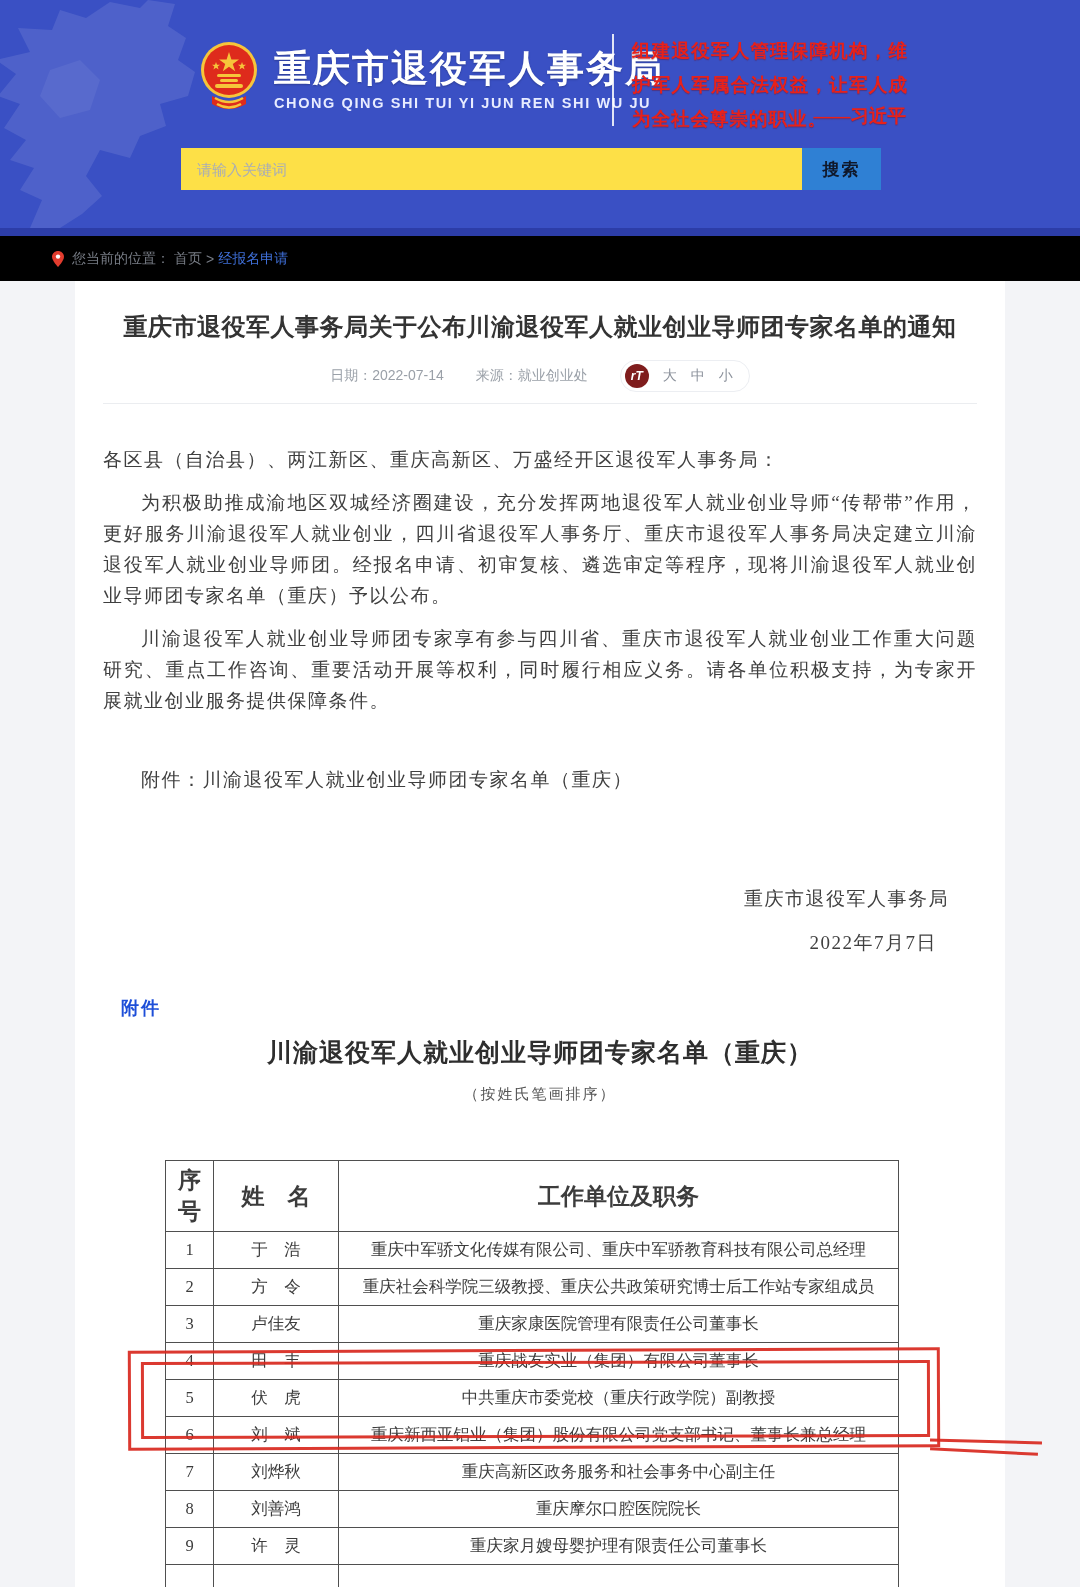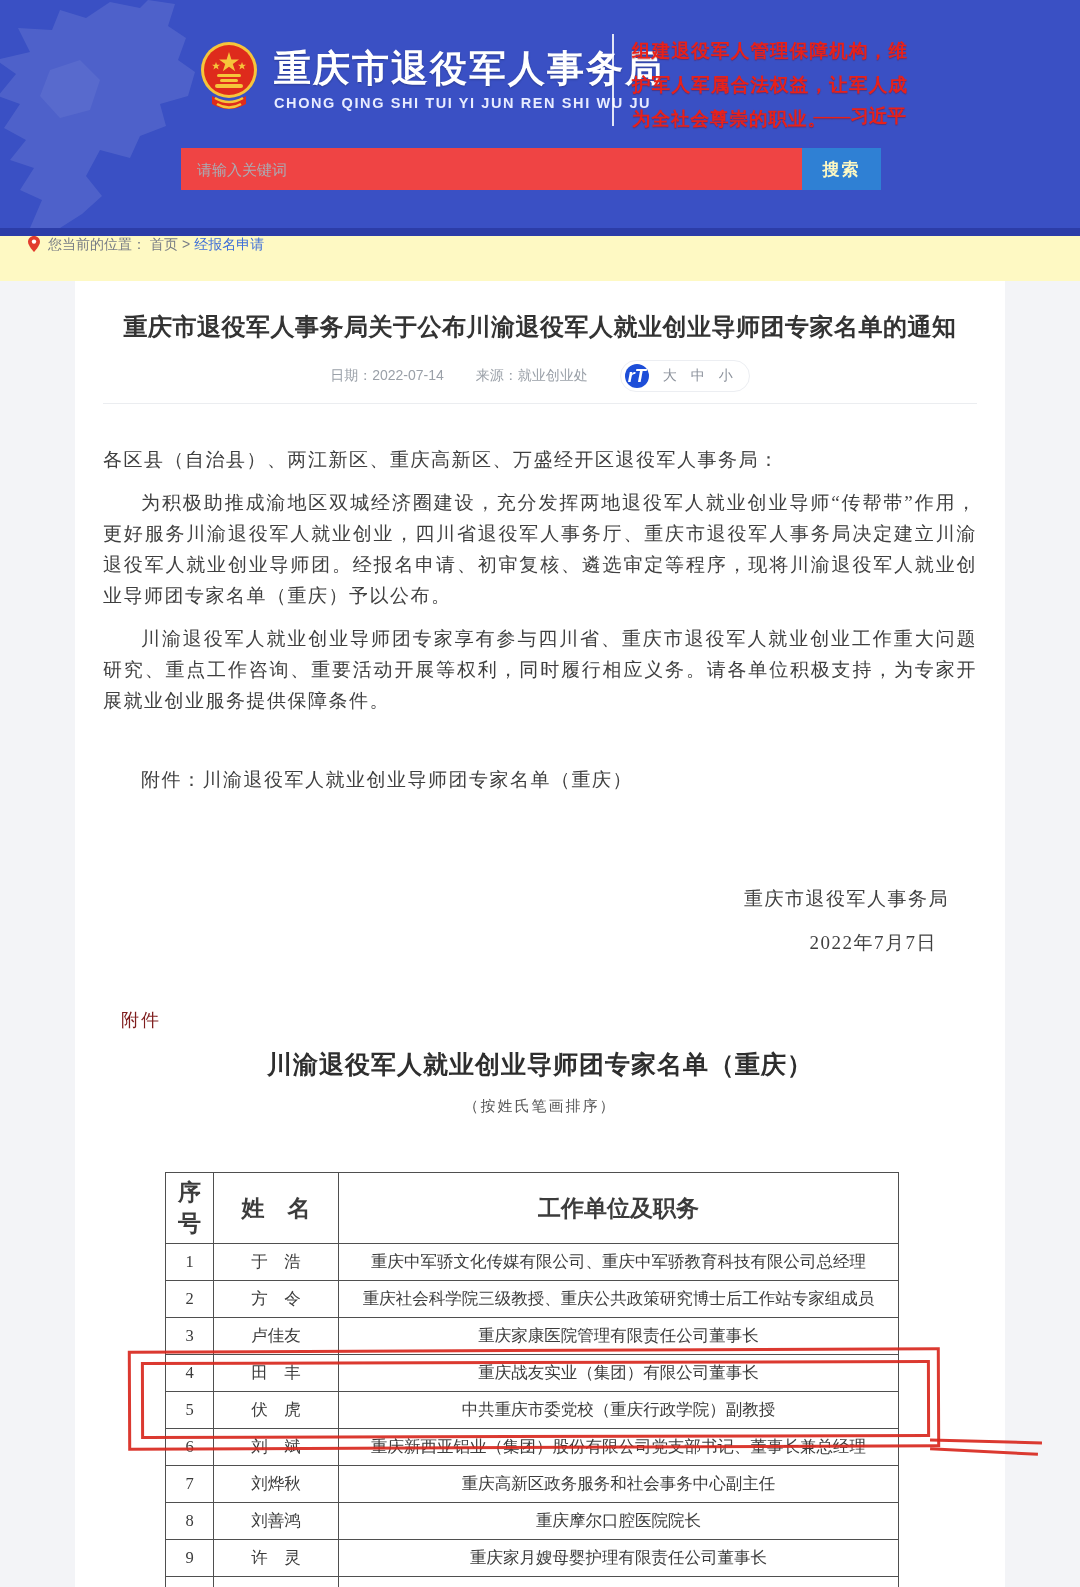--- a/index.html
+++ b/index.html
@@ -18,55 +18,55 @@
   .site-subtitle { color:#e8ecff; font-size:14.5px; font-weight:bold; letter-spacing:1.6px; margin-top:5px; }
   .quote-block { position:absolute; left:612px; top:34px; width:296px; height:92px;
     border-left:2px solid rgba(255,255,255,.85); padding-left:18px; }
   .quote-text { display:block; color:#e8211a; font-weight:bold; font-size:18.5px; line-height:34px;
     letter-spacing:1px; text-align:justify; text-shadow:0 1px 1px rgba(120,0,0,.35);
     font-family:Liberation Sans, sans-serif; }
   .quote-attr { position:absolute; right:2px; bottom:-2px; color:#e8211a; font-weight:bold; font-size:18.5px;
     text-shadow:0 1px 1px rgba(120,0,0,.35); font-family:"Liberation Serif","DejaVu Serif",serif; }
   .search-row { position:absolute; left:181px; top:148px; width:700px; height:42px; display:flex; }
   .search-input { flex:1; height:42px; border:none; outline:none; padding:0 16px; font-size:15px; color:#333;
-    background:#ef4444; }
+    background:#fde047; }
   .search-input::placeholder { color:#a9adb5; }
-  .search-btn { width:79px; height:42px; border:none; background:#2f80d4; color:#fef9c3; font-size:17px;
+  .search-btn { width:79px; height:42px; border:none; background:#2f80d4; color:#0f172a; font-size:17px;
     font-weight:bold; letter-spacing:2px; cursor:pointer; }
 
   
-  .breadcrumb-bar { width:1080px; height:45px; background:#fef9c3; display:flex; align-items:flex-start;
-    padding-left:28px; font-size:14px; color:#777c85; }
+  .breadcrumb-bar { width:1080px; height:45px; background:#000000; display:flex; align-items:center;
+    padding-left:52px; font-size:14px; color:#777c85; }
   .pin-icon { width:12px; height:16px; margin-right:8px; flex:0 0 auto; }
   .crumb-link { color:#777c85; text-decoration:none; margin:0 4px; }
   .crumb-current { color:#3f6fd8; text-decoration:none; margin-left:4px; }
 
   
   .content-card { position:relative; width:930px; margin:0 auto; background:#ffffff; min-height:1306px;
     padding:24px 28px 0 28px; }
   .article-title { text-align:center; font-size:24px; font-weight:bold; color:#333; line-height:36px;
     margin-top:4px; letter-spacing:.5px; }
   .meta-row { display:flex; justify-content:center; align-items:center; margin-top:16px; height:30px;
     font-size:14px; color:#9aa0a8; gap:32px; }
   .font-size-widget { display:flex; align-items:center; gap:14px; background:#fff; border:1px solid #eceef2;
     border-radius:16px; padding:3px 16px 3px 4px; }
-  .ft-icon { width:24px; height:24px; border-radius:50%; background:#1d4ed8; color:#fff; font-size:18px;
+  .ft-icon { width:24px; height:24px; border-radius:50%; background:#7f1d1d; color:#fff; font-size:12px;
     font-style:italic; font-weight:bold; display:flex; align-items:center; justify-content:center; }
   .ft-opt { color:#8b919b; font-size:14px; cursor:pointer; }
   .meta-divider { border-bottom:1px solid #ebedf0; margin-top:12px; }
 
   .doc-body { font-family:"Liberation Serif","DejaVu Serif",serif; color:#3f3f3f; font-size:19px;
     letter-spacing:1.5px; line-height:31px; }
   .salutation { margin-top:40px; }
   .para { text-indent:2em; text-align:justify; margin-top:12px; }
   .attachment-line { margin-top:48px; text-indent:2em; }
   .signature { margin-top:88px; text-align:right; padding-right:28px; }
   .sign-date { margin-top:13px; text-align:right; padding-right:40px; }
 
-  .att-label { margin-top:50px; font-weight:normal; font-size:18px; color:#7f1d1d; padding-left:18px;
+  .att-label { margin-top:38px; font-weight:bold; font-size:18px; color:#1d4ed8; padding-left:18px;
     font-family:"Liberation Serif","DejaVu Serif",serif; letter-spacing:2px; }
   .att-title { margin-top:16px; text-align:center; font-size:25px; font-weight:bold; color:#2e2e2e;
     letter-spacing:1px; font-family:"Liberation Serif","DejaVu Serif",serif; }
   .att-subtitle { margin-top:16px; text-align:center; font-size:15px; color:#555;
     font-family:"Liberation Serif","DejaVu Serif",serif; letter-spacing:2px; }
 
   
   .experts-table { margin:56px 0 0 62px; border-collapse:collapse; width:734px; table-layout:fixed;
     font-family:"Liberation Serif","DejaVu Serif",serif; color:#3c3c3c; }
   .experts-table th, .experts-table td { border:1px solid #4f4f4f; text-align:center; vertical-align:middle;

